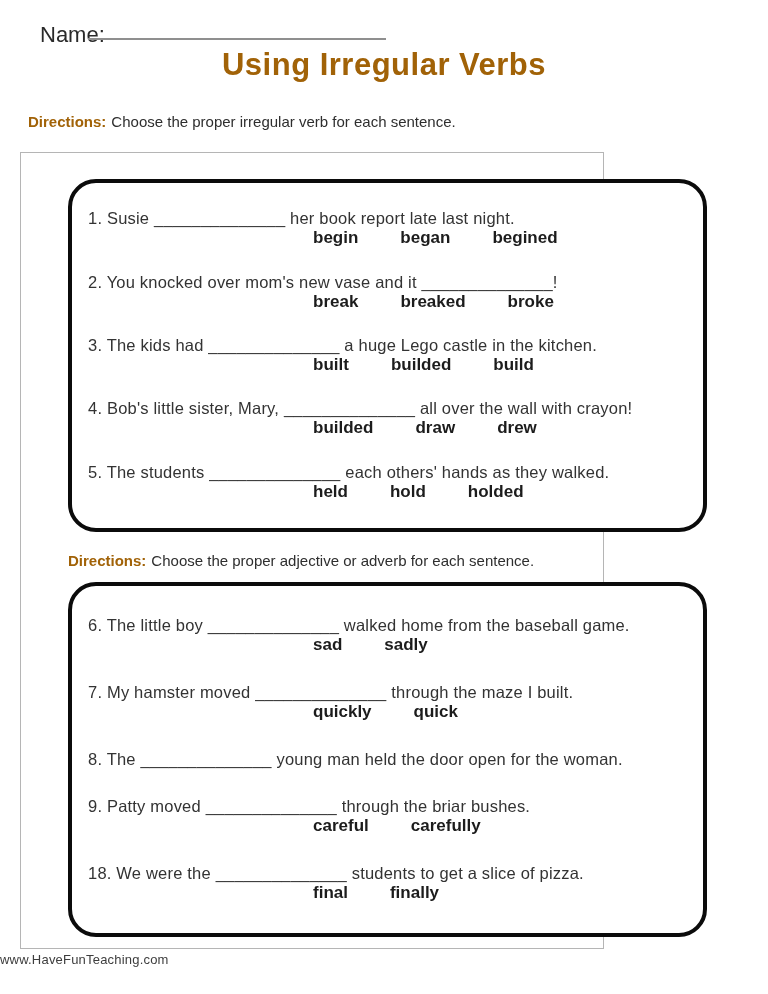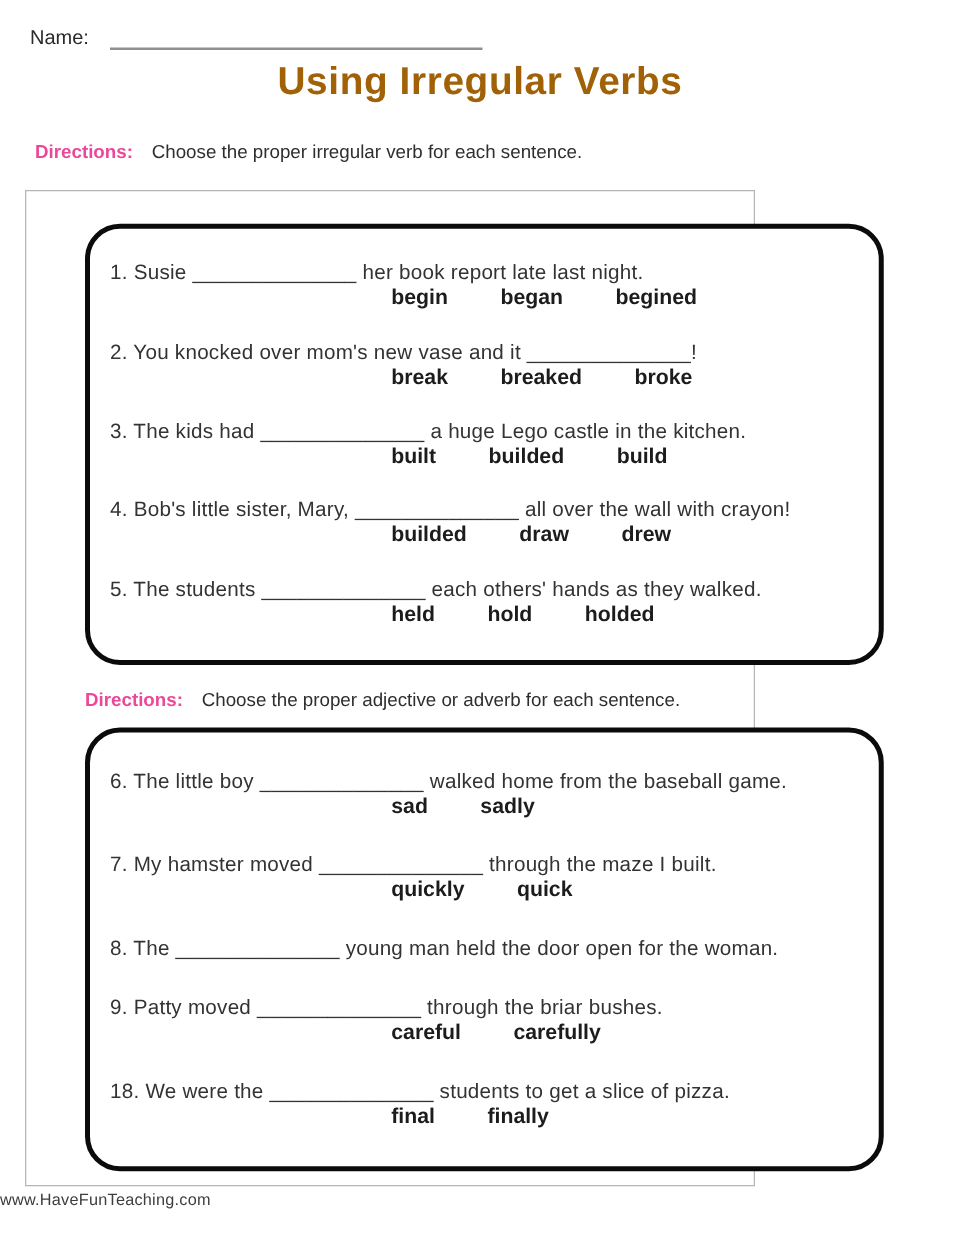--- a/index.html
+++ b/index.html
@@ -1,29 +1,29 @@
 <!DOCTYPE html>
 <html><head>
 <meta charset="utf-8">
 <style>
   html,body{margin:0;padding:0}
   body{
     width:768px;height:994px;position:relative;overflow:hidden;
     background:#ffffff;color:#333;
     font-family:"Liberation Sans", sans-serif;
   }
-  .name-label{position:absolute;left:24px;top:22px;font-size:16px;color:#2a2a2a}
+  .name-label{position:absolute;left:40px;top:22px;font-size:22px;color:#2a2a2a}
   .name-line{position:absolute;left:88px;top:23px;width:298px;height:15px;border-bottom:2px solid #8f8f8f}
   .page-title{
     position:absolute;left:0;top:47px;width:768px;text-align:center;
     font-size:31px;font-weight:bold;color:#a16207;letter-spacing:.5px
   }
   .directions{font-size:15px;color:#2e2e2e;white-space:nowrap}
-  .directions .dir-label{font-weight:bold;color:#ec4899}
-  .directions .dir-text{margin-left:15px}
+  .directions .dir-label{font-weight:bold;color:#a16207}
+  .directions .dir-text{margin-left:5px}
   .directions-1{position:absolute;left:28px;top:113px}
   .outer-box{
     position:absolute;left:20px;top:152px;width:584px;height:797px;
     border:1px solid #b5b5b5;box-sizing:border-box;background:#fff
   }
   .qbox{
     position:absolute;left:47px;width:639px;box-sizing:border-box;
     border:4px solid #0b0b0b;border-radius:28px;background:#fff;
     display:flex;flex-direction:column;justify-content:space-evenly;
     padding:2px 8px 2px 16px

